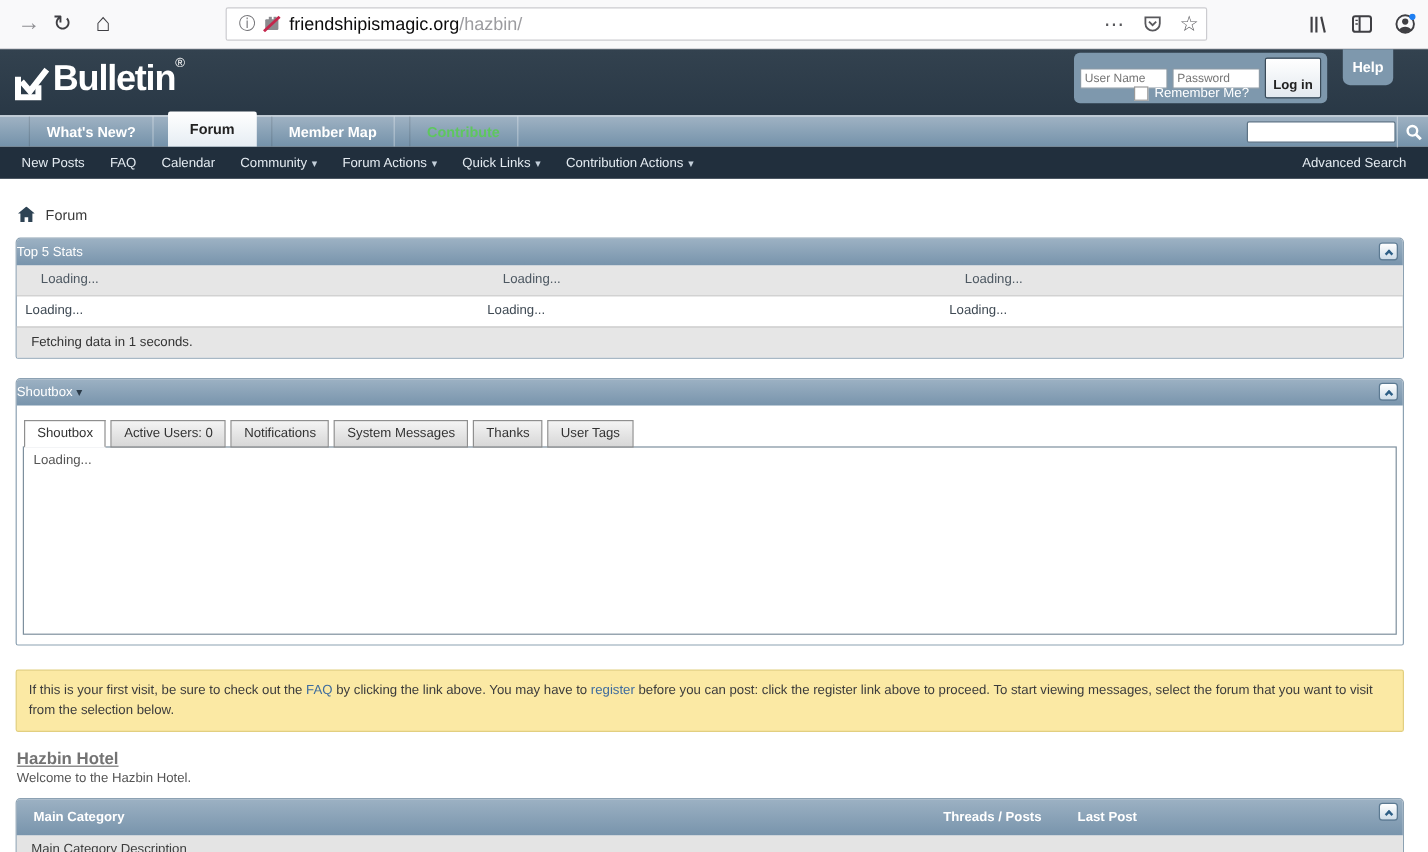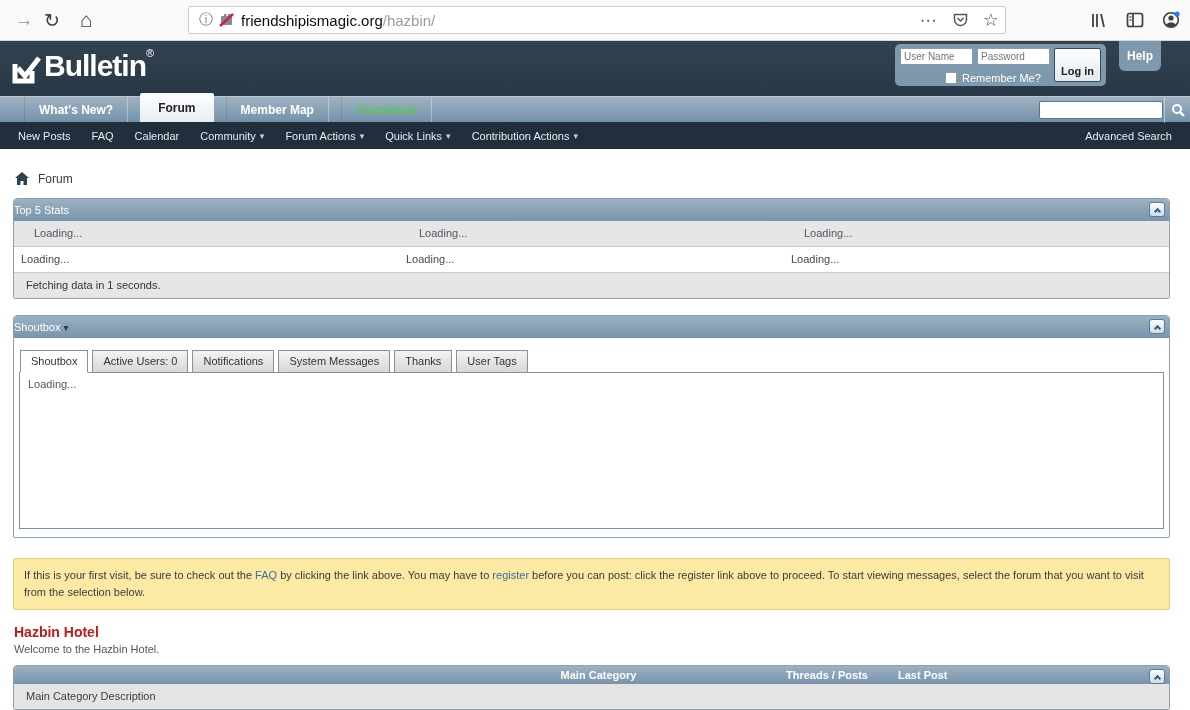--- a/index.html
+++ b/index.html
@@ -22,21 +22,21 @@
   .dots { font-size:17px; letter-spacing:1px; }
   .star { font-size:18px; color:#58585c; }
   .tb-right { margin-left:auto; display:flex; align-items:center; gap:18px; }
 
   
   .vb-header { height:55px; background:linear-gradient(#33424f,#293846); position:relative; }
   .logo { position:absolute; left:12px; top:8px; display:flex; align-items:flex-start; }
   .logo-text { color:#fff; font-size:30px; font-weight:bold; letter-spacing:-1px; line-height:34px; }
   .logo-reg { color:#fff; font-size:11px; margin-top:-2px; }
   .login-box { position:absolute; left:895px; top:3px; background:#7e98ad; border-radius:5px;
-    padding:4px 5px; display:flex; align-items:flex-start; gap:4px; }
+    padding:4px 5px; display:flex; align-items:center; gap:4px; }
   .login-box input { width:73px; height:17px; border:1px solid #8b9aa6; font-size:10px;
     padding:1px 3px; color:#444; border-radius:1px; }
   .login-btn { height:19px; background:linear-gradient(#ffffff,#e3e9ef); border:1px solid #3a4a58;
     border-radius:2px; font-size:11px; font-weight:bold; color:#222; padding:16px 6px; }
   .help-tab { position:absolute; left:1119px; top:0; width:42px; height:30px; background:#7e98ad;
     border-radius:0 0 6px 6px; color:#fff; font-weight:bold; font-size:12px;
     display:flex; align-items:center; justify-content:center; }
   .remember { position:absolute; left:909px; top:31px; display:flex; align-items:flex-start; gap:5px;
     color:#fff; font-size:11px;margin-left:36px; }
   .remember .cb { width:12px; height:12px; background:#fff; border:1px solid #999; }
@@ -96,25 +96,25 @@
     font-size:11px; color:#333; padding:4px 10px 5px; cursor:default; }
   .shout-tab.active { background:#fff; border-bottom:1px solid #fff; }
   .shout-box { border:1px solid #7d8f9d; height:157px; background:#fff; font-size:11px;
     color:#555; padding:5px 8px; }
 
   .notice { margin-top:20px; background:#fbe9a4; border:1px solid #e2cf80; border-radius:2px;
     padding:8px 10px; font-size:11px; line-height:1.55; color:#3c3c3c; width:1157px; }
   .notice a { color:#3e6c9e; text-decoration:none; }
 
   .forum-section { margin-top:14px; margin-left:1px; }
-  .forum-title { font-size:14px; font-weight:bold; color:#b91c1c; }
+  .forum-title { font-size:14px; font-weight:bold; color:#737373;text-decoration:underline; }
   .forum-sub { font-size:11px; color:#555; margin-top:3px; }
 
   .cat-panel { margin-top:10px; }
-  .cat-header { justify-content:center; padding-left:14px; font-weight:bold; height:18px; }
+  .cat-header { justify-content:flex-start; padding-left:14px; font-weight:bold; height:30px; }
   .cat-col { position:absolute; font-weight:bold; }
   .cat-col.threads { left:772px; }
   .cat-col.lastpost { left:884px; }
   .cat-desc { background:#e4e4e4; padding:6px 12px 7px; font-size:11px; color:#3c3c3c; }
 
   svg { display:block; }
 </style>
 </head>
 <body>
 

